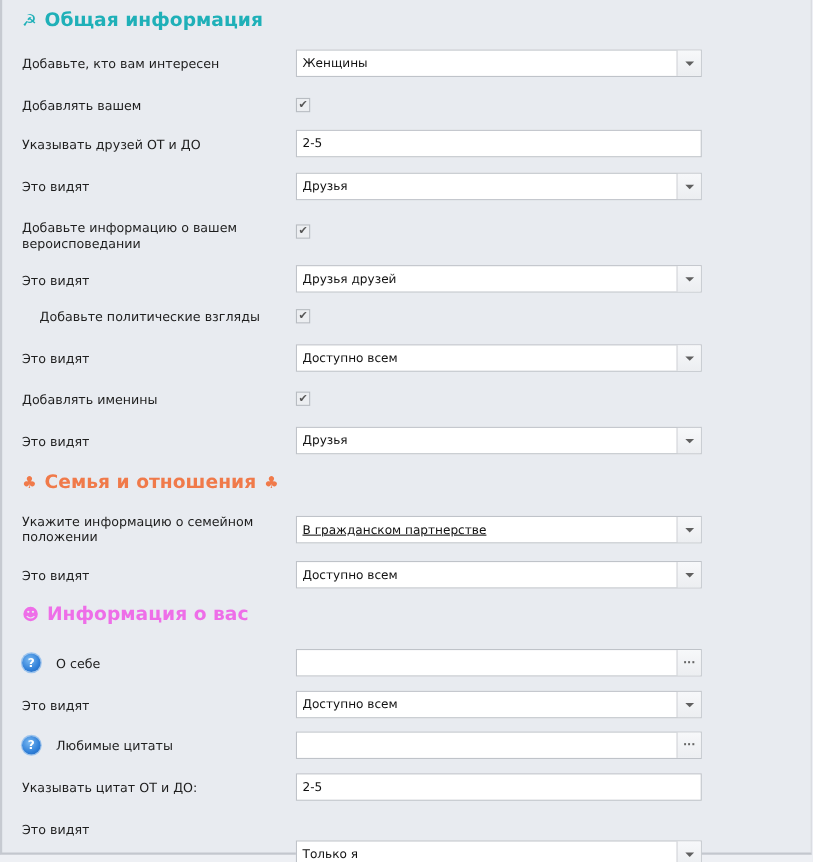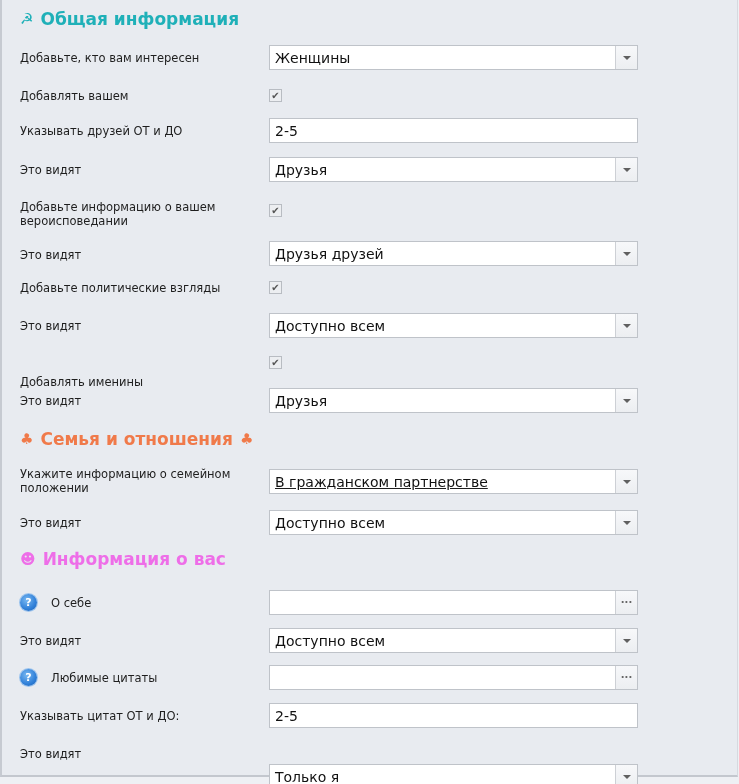--- a/index.html
+++ b/index.html
@@ -38,21 +38,21 @@
     display: inline-flex; align-items: center; justify-content: center;
     box-shadow: 0 0 0 1px #9cc4ee;
   }
   .field {
     position: absolute; left: 267px; width: 369px; height: 25px;
     background: #fff; border: 1px solid #bfc3c9; box-sizing: border-box;
     display: flex; align-items: center;
   }
   .field .val {
     flex: 1; padding-left: 5px; white-space: nowrap; overflow: hidden;
-    font-size: 14px; color: #111;
+    font-size: 11px; color: #111;
   }
   .field .btn {
     width: 21px; height: 23px; border-left: 1px solid #cdd0d5;
     background: linear-gradient(#f7f8fa, #eceef1);
     display: flex; align-items: center; justify-content: center;
     color: #555; font-size: 8px;
   }
   .field .btn.dots { font-size: 10px; letter-spacing: 0px; font-weight: bold; color: #666; }
   .caret {
     width: 0; height: 0;
@@ -108,34 +108,34 @@
     </div>
 
   <div class="label" style="top:248px;">Это видят</div>
   <div class="field" style="top:241px;">
     <span class="val">Друзья друзей</span>
     <span class="btn">
         <span class="caret"></span>
       </span>
   </div>
 
-  <div class="label" style="top:281px;">Добавьте политические взгляды</div>
+  <div class="label" style="top:281px;margin-left:16px;">Добавьте политические взгляды</div>
   <div class="check" style="top:281px;">
       <span>✔</span>
     </div>
 
   <div class="label" style="top:319px;">Это видят</div>
   <div class="field" style="top:313px;">
     <span class="val">Доступно всем</span>
     <span class="btn">
         <span class="caret"></span>
       </span>
   </div>
 
-  <div class="label" style="top:356px;margin-top:19px;">Добавлять именины</div>
+  <div class="label" style="top:356px;">Добавлять именины</div>
   <div class="check" style="top:356px;">
       <span>✔</span>
     </div>
 
   <div class="label" style="top:394px;">Это видят</div>
   <div class="field" style="top:388px;">
     <span class="val">Друзья</span>
     <span class="btn">
         <span class="caret"></span>
       </span>

